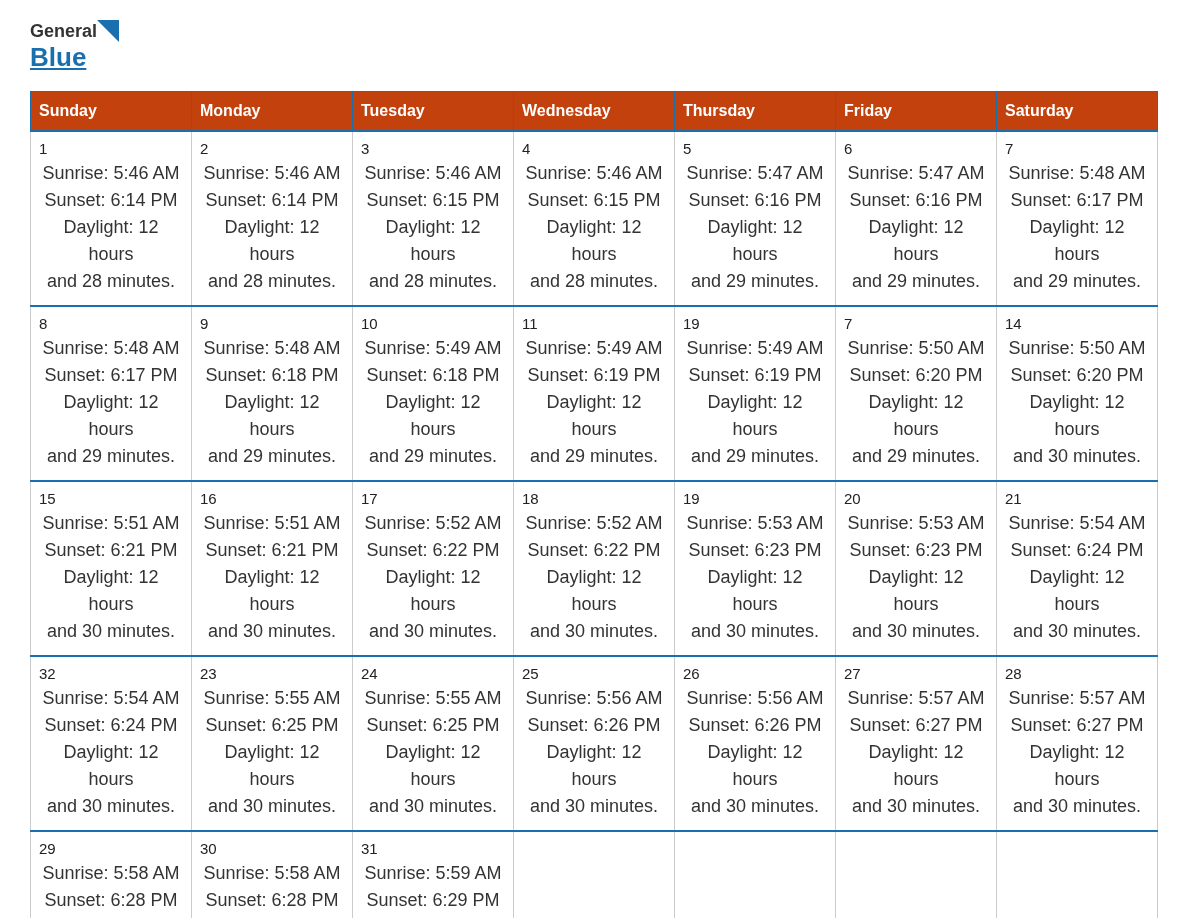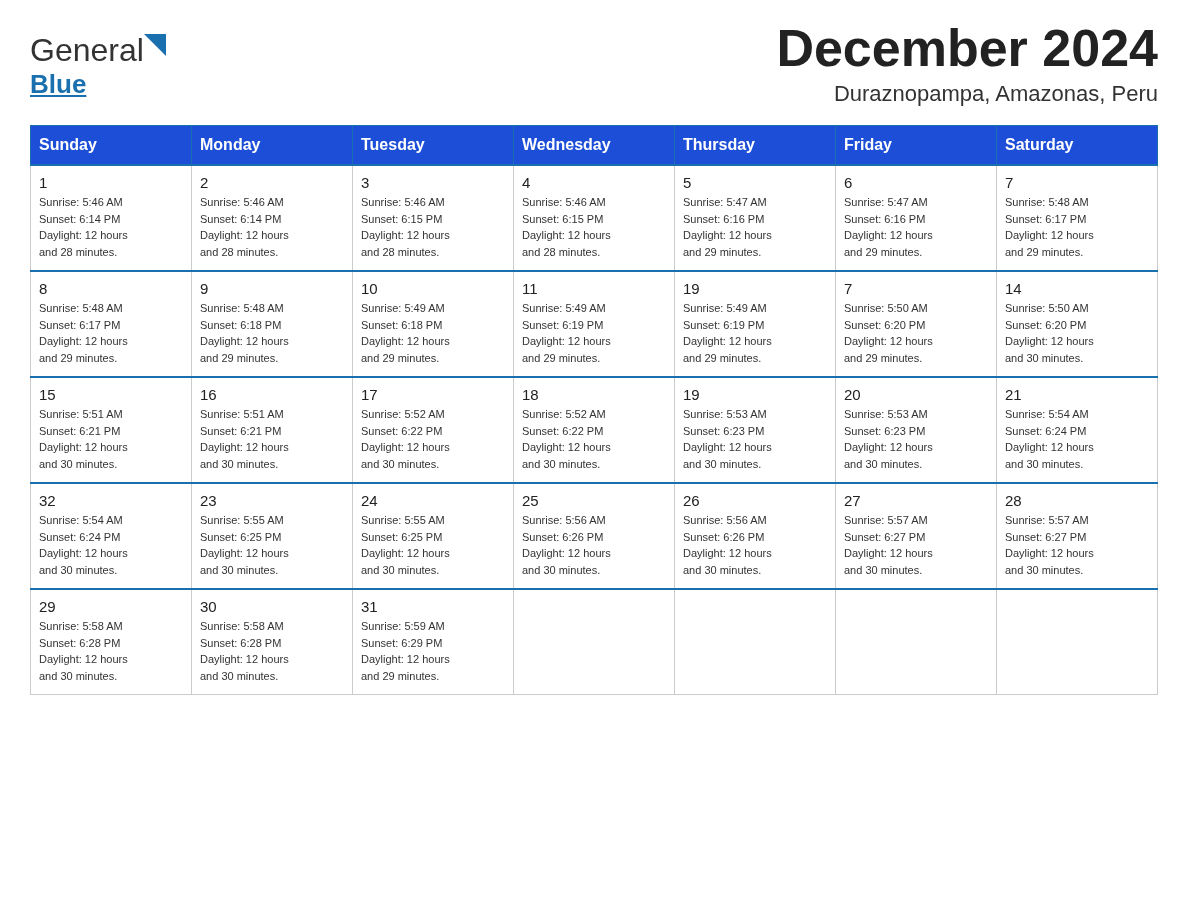--- a/index.html
+++ b/index.html
@@ -10,25 +10,24 @@
       min-height: 918px;
       padding: 20px 30px;
     }
     .header-area {
       display: flex;
       justify-content: space-between;
       align-items: flex-start;
       margin-bottom: 18px;
     }
     .logo-text-general {
-      font-size: 32px;
-      font-weight: normal;
+      font-size: 18px;
+      font-weight: bold;
       color: #333;
       font-family: Arial, sans-serif;
-      margin-top: 12px;
     }
     .logo-blue {
       font-size: 26px;
       font-weight: bold;
       color: #1a6faf;
       font-family: Arial, sans-serif;
       text-decoration: underline;
     }
     .logo-line2 {
       display: flex;
@@ -55,21 +54,21 @@
       font-size: 22px;
       color: #333;
       margin-top: 4px;
     }
     table {
       width: 100%;
       border-collapse: collapse;
       table-layout: fixed;
     }
     thead tr th {
-      background-color: #1d4ed8;
+      background-color: #c2410c;
       color: #fff;
       font-size: 16px;
       font-weight: bold;
       padding: 10px 8px;
       text-align: left;
       border: 1px solid #1a6faf;
     }
     tbody tr td {
       vertical-align: top;
       padding: 8px 8px 10px 8px;
@@ -83,23 +82,24 @@
     tbody tr td.empty {
       border-top: 2px solid #1a6faf;
     }
     .day-number {
       font-size: 15px;
       font-weight: normal;
       color: #222;
       margin-bottom: 3px;
     }
     .day-detail {
-      font-size: 11px;
+      font-size: 18px;
       line-height: 1.5;
       color: #333;
+      text-align: center;
     }
     .logo-icon {
       display: inline-flex;
       flex-direction: column;
       align-items: flex-end;
       margin-left: 0px;
     }
   </style>
 </head>
 <body>
@@ -111,24 +111,20 @@
       <div class="logo-icon">
         <svg width="22" height="22" viewBox="0 0 22 22">
           <polygon points="0,0 22,0 22,22" fill="#1a6faf"></polygon>
         </svg>
       </div>
     </div>
     <div class="logo-line2">
       <span class="logo-blue">Blue</span>
     </div>
   </div>
-  <div class="title-area">
-    <div class="title-month">December 2024</div>
-    <div class="title-location">Duraznopampa, Amazonas, Peru</div>
-  </div>
 </div>
 
 <table>
   <thead>
     <tr>
     <th>Sunday</th>
         <th>Monday</th>
         <th>Tuesday</th>
         <th>Wednesday</th>
         <th>Thursday</th>

